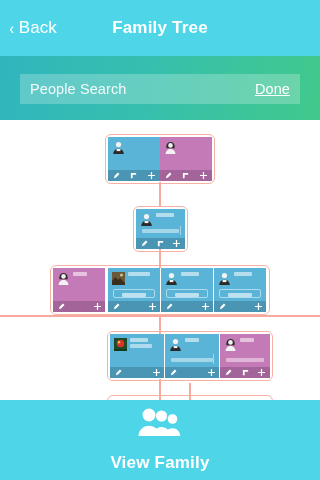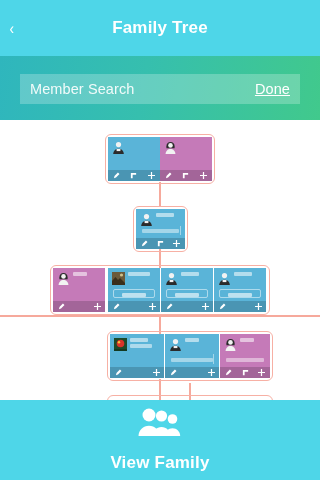--- a/index.html
+++ b/index.html
@@ -139,27 +139,28 @@
   .tab.add{background:#fa7463;}
   .tab-label{color:#ffffff;font-size:17px;font-weight:bold;letter-spacing:.2px;}
   .tab-icon svg{display:block;}
 </style>
 </head>
 <body>
 
 <div class="header">
   <div class="back-btn">
     <span class="chev">‹</span>
+    <span>Back</span>
   </div>
   <div class="nav-title">Family Tree</div>
 </div>
 
 <div class="search-band"></div>
 <div class="search-bar">
-  <span class="search-ph">Member Search</span>
+  <span class="search-ph">People Search</span>
   <span class="search-done">Done</span>
 </div>
 
 <div class="canvas">
 
   <div class="line vline" style="left:159px;top:62px;height:24px;"></div>
   <div class="line vline" style="left:159px;top:128px;height:20px;"></div>
   <div class="line hline" style="left:0px;top:195px;width:320px;"></div>
   <div class="line vline" style="left:159px;top:195px;height:20px;"></div>
   <div class="line vline" style="left:159px;top:259px;height:21px;"></div>

